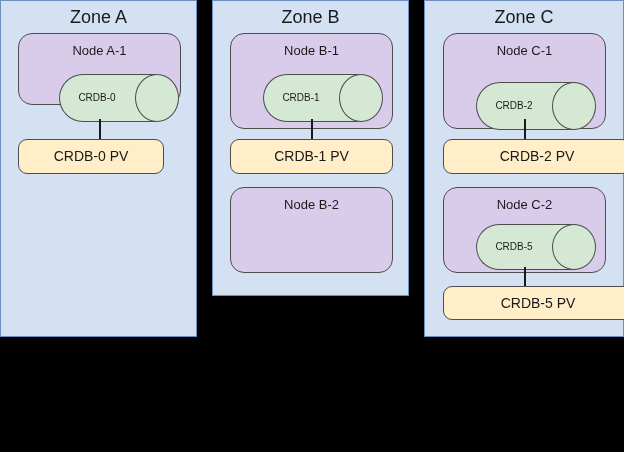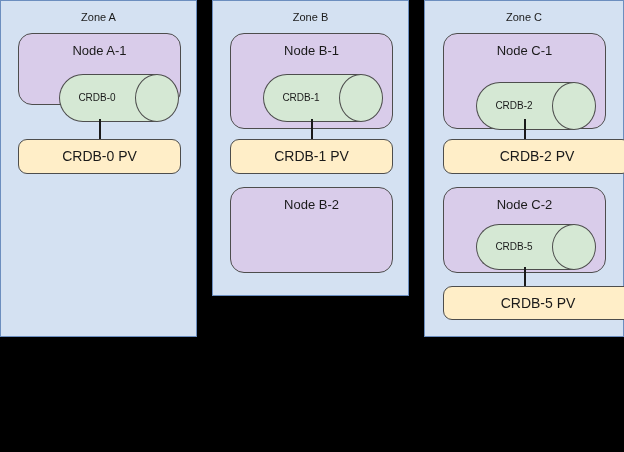--- a/index.html
+++ b/index.html
@@ -24,21 +24,21 @@
     background: #d4e1f2;
     border: 1px solid #6c8ebf;
     box-sizing: border-box;
   }
   .zone-title {
     position: absolute;
     top: 8px;
     left: 0;
     right: 0;
     text-align: center;
-    font-size: 11px;
+    font-size: 18px;
     color: #1a1a1a;
     line-height: 16px;
     white-space: nowrap;
   }
 
   
   .node {
     position: absolute;
     background: #d9ccea;
     border: 1px solid #4d4d4d;
@@ -136,21 +136,21 @@
       <div class="node-title">Node A-1</div>
       <div class="cylinder" style="left:40px; top:40px; width:120px; height:48px;">
         <div class="cyl-body"></div>
         <div class="cyl-cap"></div>
         <div class="cyl-label">CRDB-0</div>
       </div>
     </div>
 
     <div class="connector" style="left:98px; top:118px; height:21px;"></div>
 
-    <div class="pv" style="left:17px; top:138px; width:163px; height:35px;">
+    <div class="pv" style="left:17px; top:138px; width:146px; height:35px;">
       <span class="pv-label">CRDB-0 PV</span>
     </div>
   </div>
 
   <div class="zone" style="left:212px; top:0px; width:197px; height:296px;">
     <div class="zone-title">Zone B</div>
 
     <div class="node" style="left:17px; top:32px; width:163px; height:96px;">
       <div class="node-title">Node B-1</div>
       <div class="cylinder" style="left:32px; top:40px; width:120px; height:48px;">

